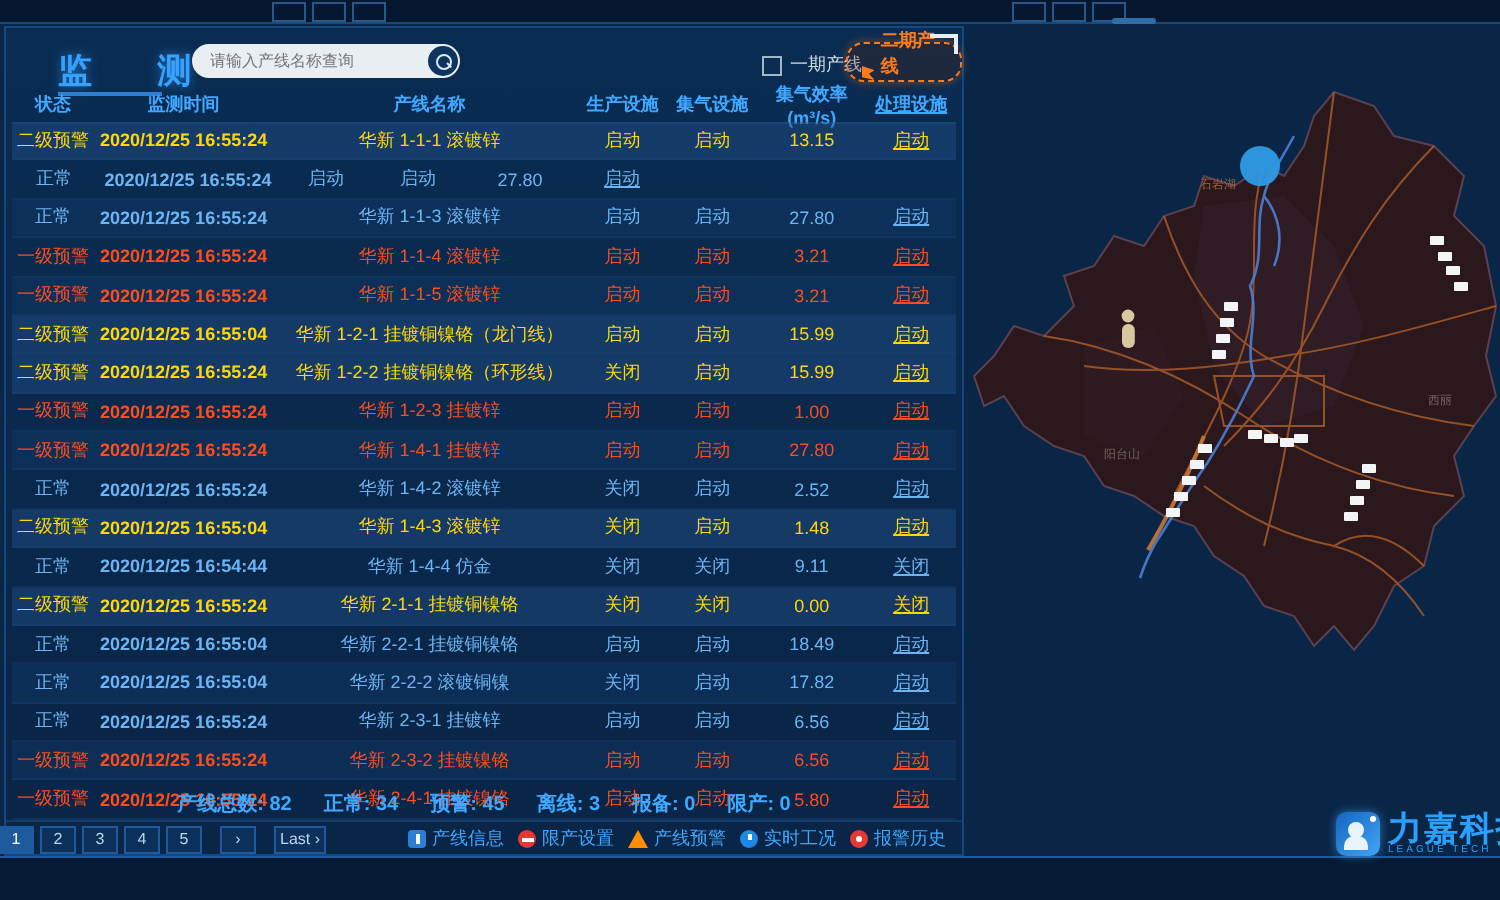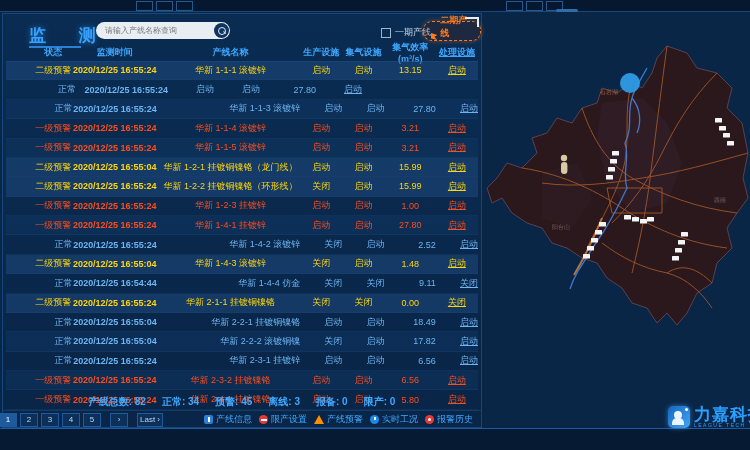--- a/index.html
+++ b/index.html
@@ -52,23 +52,23 @@
     border-top:2px solid #e8eef5;border-right:2px solid #e8eef5;}
   
   .thead,.trow{display:flex;align-items:center;}
   .thead{position:absolute;left:3px;top:30px;width:472px;height:17px;
     border-bottom:1px solid #123c68;}
   .thead .c{color:#3fa8ff;font-weight:bold;font-size:9px;text-align:center;}
   .tbody{position:absolute;left:3px;top:47px;width:472px;height:331px;}
   .trow{height:18.38px;border-bottom:1px solid rgba(25,70,120,.35);cursor:pointer;}
   .trow:nth-child(odd){background:rgba(20,60,110,.35);}
   .trow .c{font-size:9px;text-align:center;white-space:nowrap;overflow:hidden;}
-  .c0{width:42px;margin-left:28px;} .c1{width:92px;} .c2{width:152px;text-align:left;padding-left:4px;}
+  .c0{width:42px;} .c1{width:92px;} .c2{width:152px;text-align:left;padding-left:4px;}
   .c3{width:46px;} .c4{width:46px;} .c5{width:56px;} .c6{width:46px;text-decoration:underline;}
-  .lv-normal .c{color:#6db5f2;text-align:right;}
+  .lv-normal .c{color:#6db5f2;}
   .lv-warn1 .c{color:#ff4d1a;}
   .lv-warn2 .c{color:#ffd60a;}
   .lv-warn2.trow{background:rgba(35,80,135,.45);}
   .trow .c1{font-weight:bold;}
   
   .summary{position:absolute;left:0;top:380px;width:478px;height:16px;
     display:flex;justify-content:center;align-items:center;gap:16px;}
   .summary .item{color:#3fa8ff;font-size:10px;font-weight:bold;}
   
   .bottombar{position:absolute;left:0;top:396px;width:478px;height:17px;

